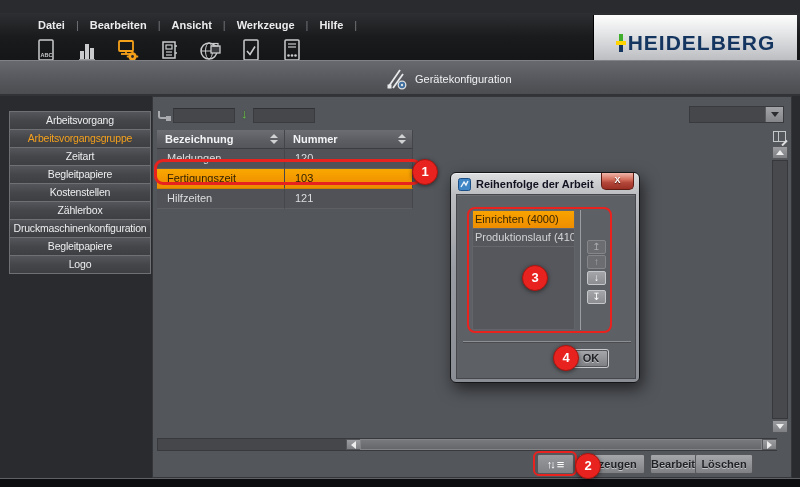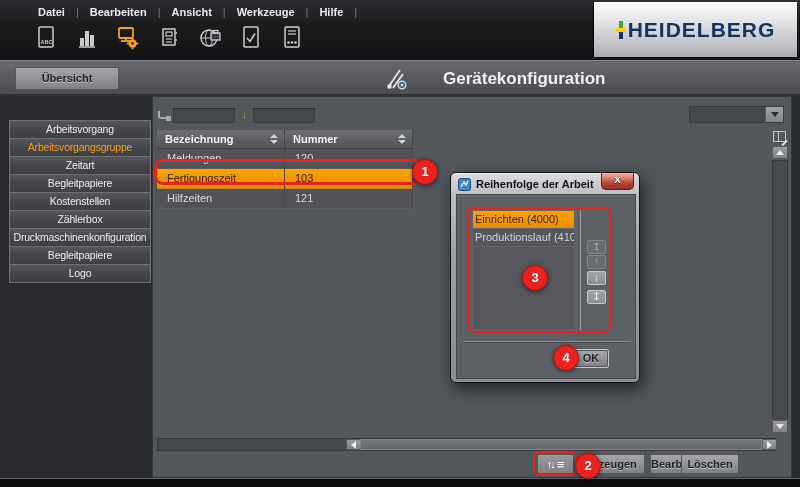--- a/index.html
+++ b/index.html
@@ -1,21 +1,21 @@
 <!DOCTYPE html>
 <html><head>
 <meta charset="utf-8">
 <style>
   * { margin:0; padding:0; box-sizing:border-box; }
   html,body { width:800px; height:487px; overflow:hidden; }
   body { font-family:"Liberation Sans", sans-serif; background:#1c1d1f; }
   #app { position:relative; width:800px; height:487px; background:#2a2b2e; overflow:hidden; }
 
   
-  .topbar { position:absolute; left:0; top:0; width:800px; height:60px;
+  .topbar { position:absolute; left:0; top:13px; width:800px; height:60px;
             background:linear-gradient(180deg,#2e2f32 0%,#1a1b1d 40%,#121315 100%); }
   .menubar { position:absolute; left:32px; top:5px; display:flex; align-items:center; }
   .menu-item { color:#ececee; font-size:11px; font-weight:bold; padding:1px 6px; cursor:default; }
   .menu-sep { color:#74767a; font-size:11px; padding:0 5px; }
   .toolbar { position:absolute; left:34px; top:24px; display:flex; gap:17px; align-items:center; }
   .tool { width:24px; height:28px; display:flex; align-items:center; justify-content:center; }
 
   
   .logo-plate { position:absolute; right:3px; top:2px; width:204px; height:55px;
                 background:linear-gradient(180deg,#fdfdfd 0%,#e3e4e6 35%,#b9bbbe 85%,#a8aaad 100%);
@@ -29,26 +29,26 @@
   
   .headerband { position:absolute; left:0; top:60px; width:800px; height:36px;
                 background:linear-gradient(180deg,#67696e 0%,#56585d 55%,#4b4d51 100%);
                 border-top:1px solid #808287; border-bottom:2px solid #323336; }
   .btn { background:linear-gradient(180deg,#a4a6a9 0%,#94969a 45%,#7e8084 100%);
          border:1px solid #55575a; border-radius:2px; color:#212226;
          font-size:11px; font-weight:bold; text-align:center;
          text-shadow:0 1px 0 #c3c5c8; cursor:pointer; }
   .overview-btn { position:absolute; left:15px; top:6px; width:104px; height:23px; line-height:21px; }
   .page-title { position:absolute; left:383px; top:4px; height:28px; display:flex; align-items:center; gap:6px; }
-  .page-title span { color:#f0f1f2; font-size:17px; font-weight:bold;margin-left:28px; }
+  .page-title span { color:#f0f1f2; font-size:11px; font-weight:normal; }
 
   
   .main { position:absolute; left:0; top:96px; width:800px; height:382px; background:#2a2b2e; }
 
-  .sidebar { position:absolute; left:9px; top:25px; width:142px; }
+  .sidebar { position:absolute; left:9px; top:16px; width:142px; }
   .side-item { height:19px; margin-top:-1px; background:linear-gradient(180deg,#54565b 0%,#44464a 50%,#3d3f43 100%);
                border:1px solid #6e7073; color:#eeeeef; font-size:10.5px; line-height:17px;
                text-align:center; white-space:nowrap; overflow:hidden; letter-spacing:-0.2px; cursor:pointer; }
   .side-item.active { color:#f5a01c; }
 
   .panel { position:absolute; left:152px; top:0; width:640px; height:382px;
            background:#53565b; border:1px solid #35363a; }
 
   
   .filter-branch { position:absolute; left:5px; top:14px; width:11px; height:8px;
@@ -230,21 +230,20 @@
       <span class="logo-mark">
           <span class="v-top"></span>
           <span class="v-bot"></span>
           <span class="h-bar"></span>
         </span>
       <span class="logo-text">HEIDELBERG</span>
     </div>
   </div>
 
   <div class="headerband">
-    <div class="btn overview-btn">Übersicht</div>
     <div class="page-title">
       <svg width="26" height="26" viewBox="0 0 26 26">
           <line x1="6" y1="20" x2="17" y2="4" stroke="#e9eaeb" stroke-width="1.8"></line>
           <line x1="10" y1="22" x2="20" y2="8" stroke="#e9eaeb" stroke-width="1.8"></line>
           <rect x="4.5" y="18.5" width="4" height="4" fill="#e9eaeb"></rect>
           <circle cx="19" cy="19" r="3.8" fill="#3e6f9e" stroke="#dfe0e2" stroke-width="1.3"></circle>
           <circle cx="19" cy="19" r="1.2" fill="#dfe0e2"></circle>
         </svg>
       <span>Gerätekonfiguration</span>
     </div>
@@ -329,21 +328,21 @@
             <span class="tri-right"></span>
           </div>
       </div>
 
       <div class="reorder-btn">
         <span class="ar">↑↓</span>
         <span class="ln">≡</span>
       </div>
       <div class="btn foot-btn" style="left:426px; width:66px">Erzeugen</div>
       <div class="btn foot-btn" style="left:497px; width:58px">Bearbeiten</div>
-      <div class="btn foot-btn" style="left:528px; width:58px">Löschen</div>
+      <div class="btn foot-btn" style="left:542px; width:58px">Löschen</div>
 
       <div class="ann-rect" style="left:380px; top:354px; width:44px; height:25px; border-width:2px; border-radius:6px; z-index:20"></div>
       <div class="ann-circle" style="left:422px; top:356px; z-index:21">2</div>
 
     </div>
   </div>
 
   <div class="dialog">
     <div class="dlg-title">
       <svg width="13" height="13" viewBox="0 0 13 13">

